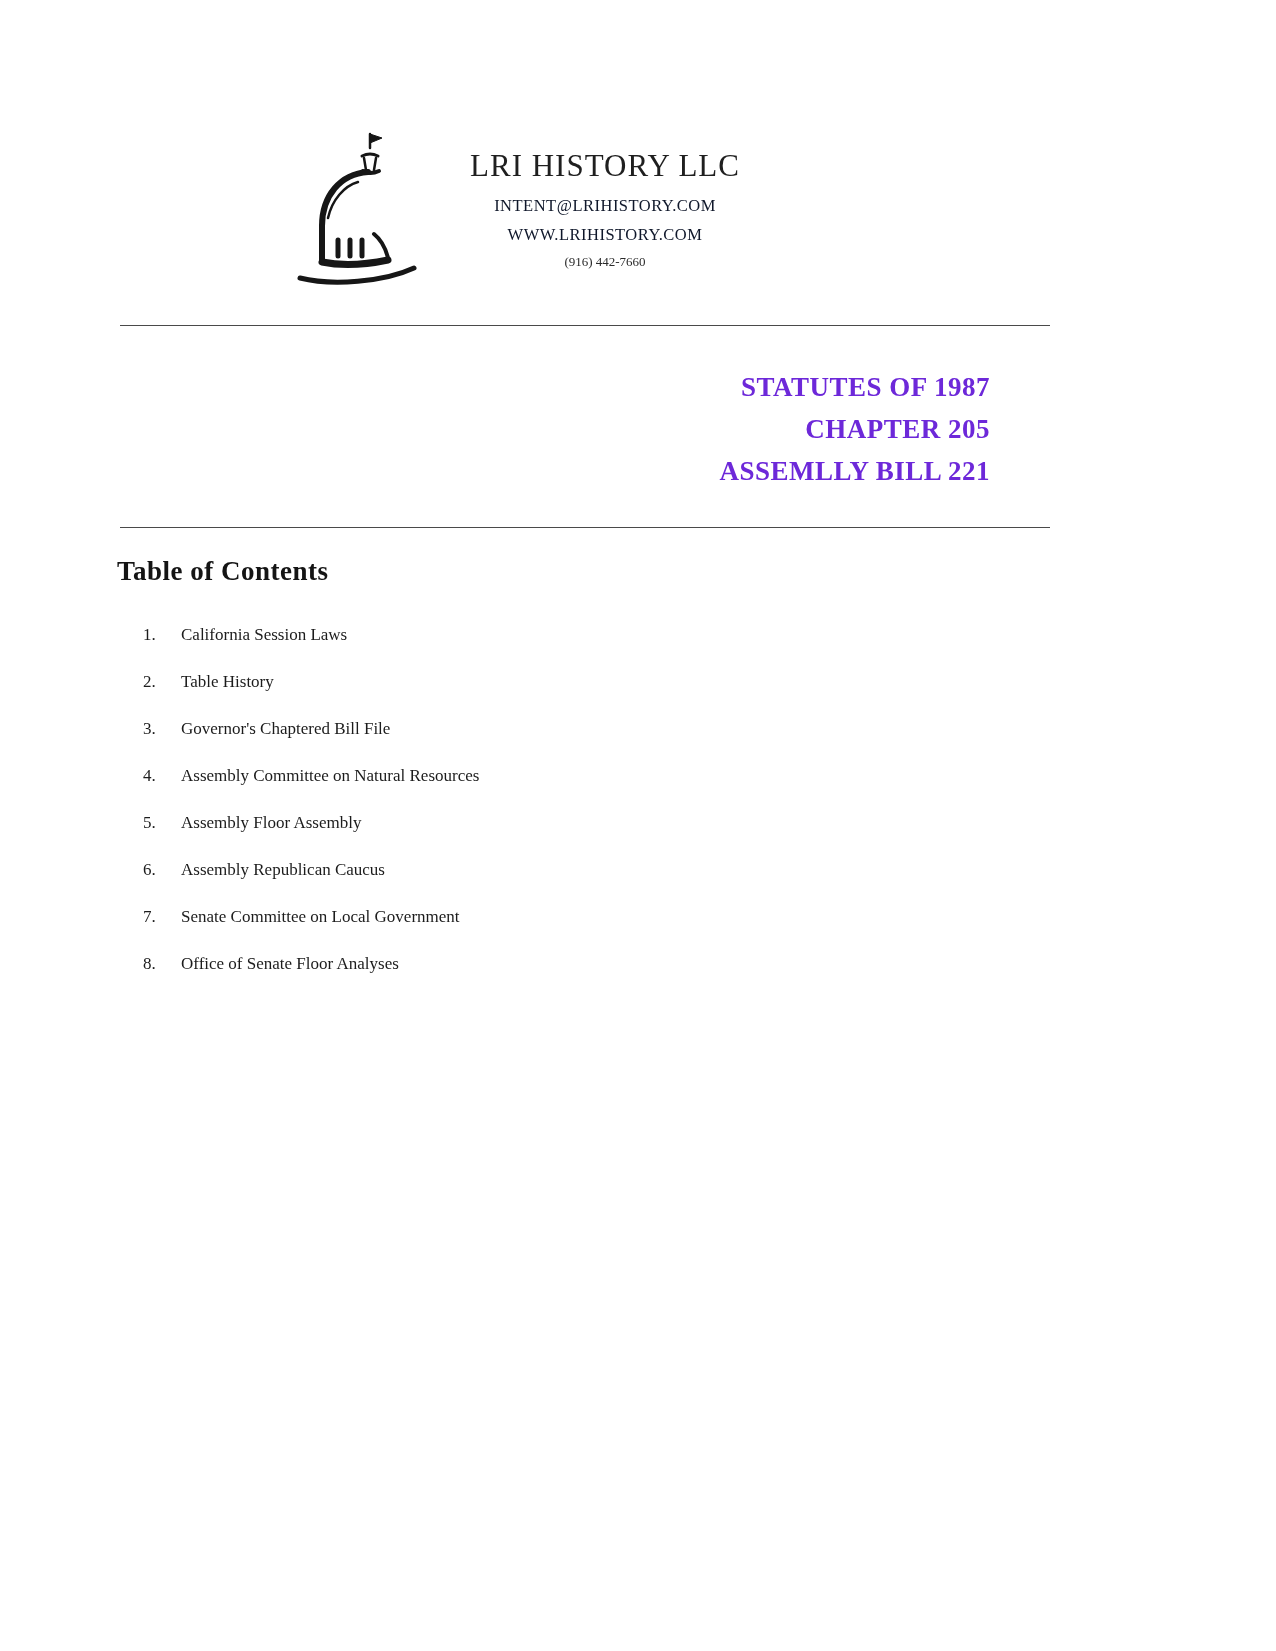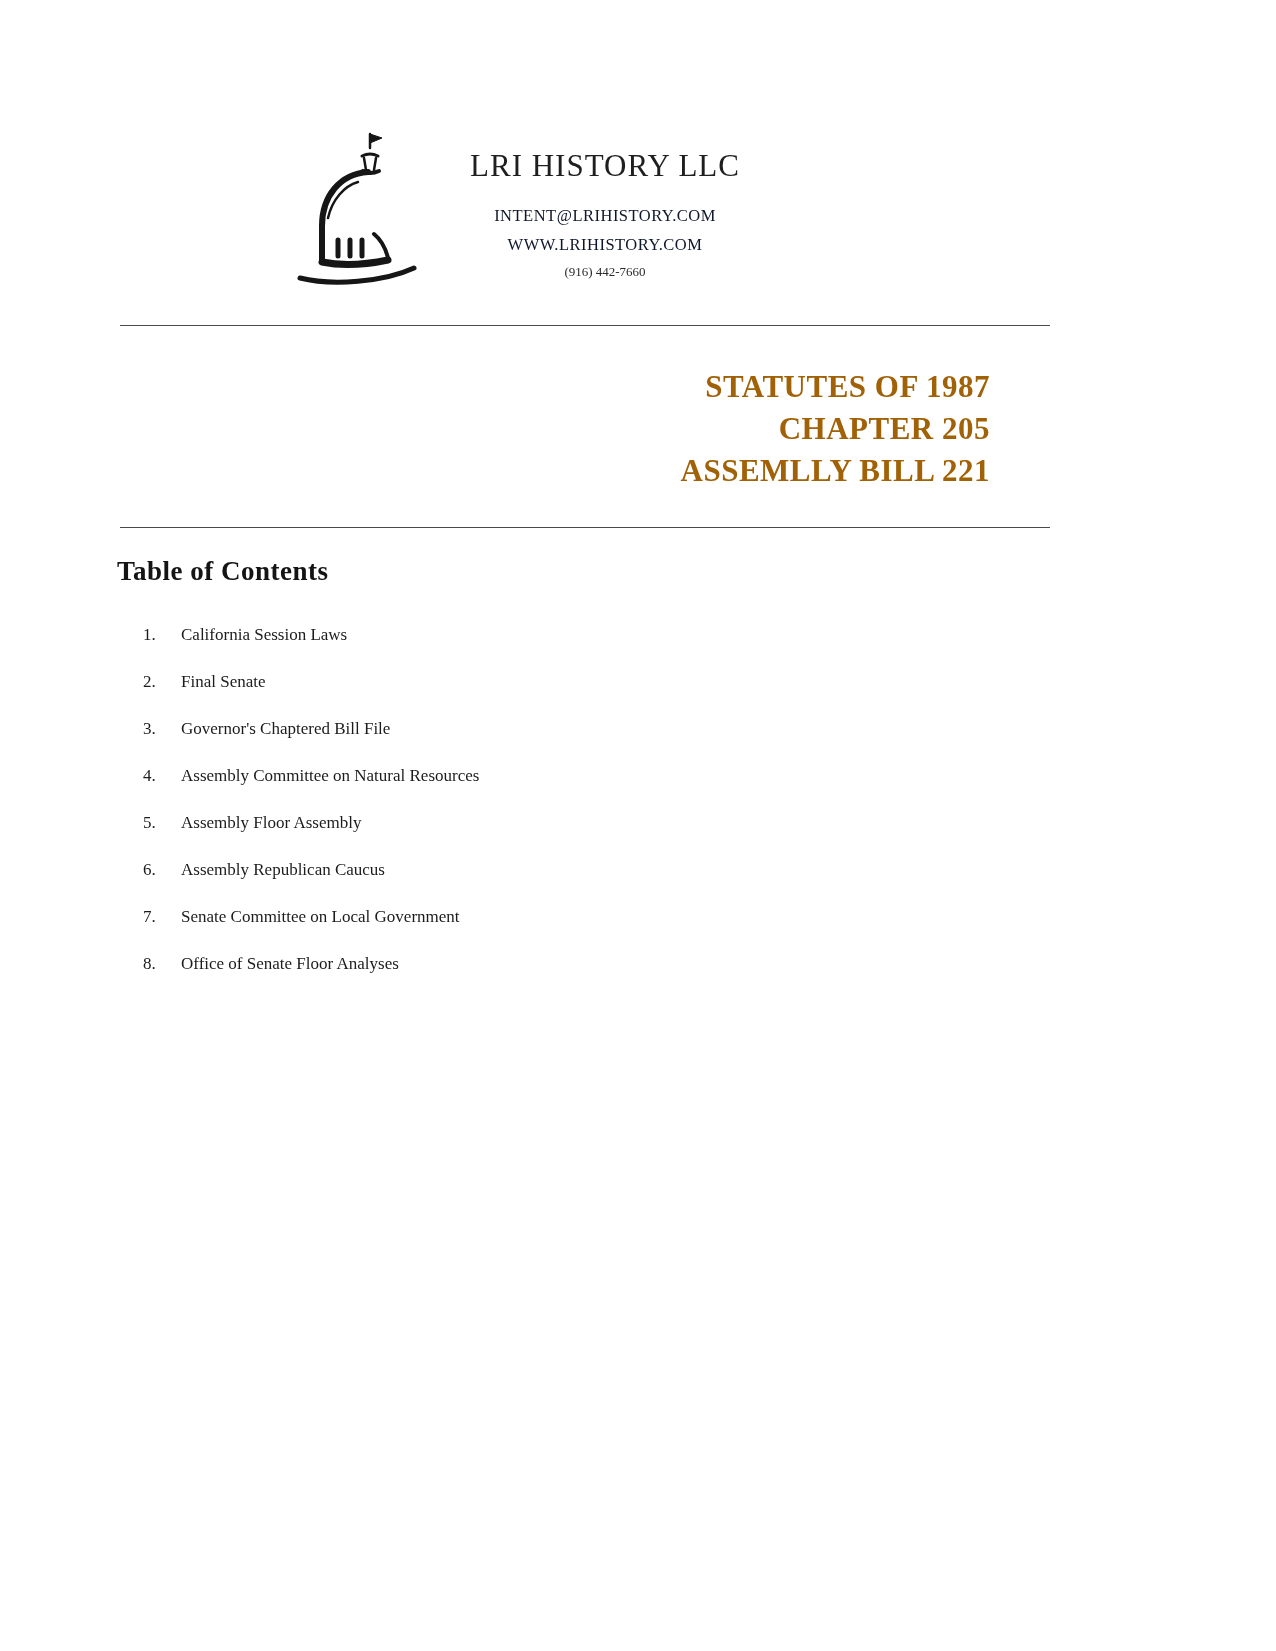--- a/index.html
+++ b/index.html
@@ -28,21 +28,21 @@
     position: absolute;
     left: 440px;
     top: 148px;
     width: 330px;
     text-align: center;
   }
   .company-name {
     font-size: 31px;
     letter-spacing: 1px;
     color: #1f1f1f;
-    margin-bottom: 22px;
+    margin-bottom: 12px;
     white-space: nowrap;
   }
   .contact-line {
     font-size: 16.5px;
     letter-spacing: 0.5px;
     color: #0f172a;
     margin-bottom: 9px;
   }
   .phone-line {
     font-size: 13px;
@@ -59,22 +59,22 @@
   .rule-1 { top: 325px; }
   .rule-2 { top: 527px; }
 
   
   .title-block {
     position: absolute;
     right: 286px;
     top: 366px;
     text-align: right;
     font-weight: bold;
-    color: #a16207;
-    font-size: 31px;
+    color: #6d28d9;
+    font-size: 27px;
     letter-spacing: 0.5px;
     line-height: 42px;
     white-space: nowrap;
   }
 
   
   .toc-heading {
     position: absolute;
     left: 117px;
     top: 556px;
@@ -154,21 +154,21 @@
 
   <div class="rule rule-2"></div>
 
   <h1 class="toc-heading">Table of Contents</h1>
 
   <ol class="toc-list">
     <li>
         <span>California Session Laws</span>
       </li>
     <li>
-        <span>Final Senate</span>
+        <span>Table History</span>
       </li>
     <li>
         <span>Governor's Chaptered Bill File</span>
       </li>
     <li>
         <span>Assembly Committee on Natural Resources</span>
       </li>
     <li>
         <span>Assembly Floor Assembly</span>
       </li>

